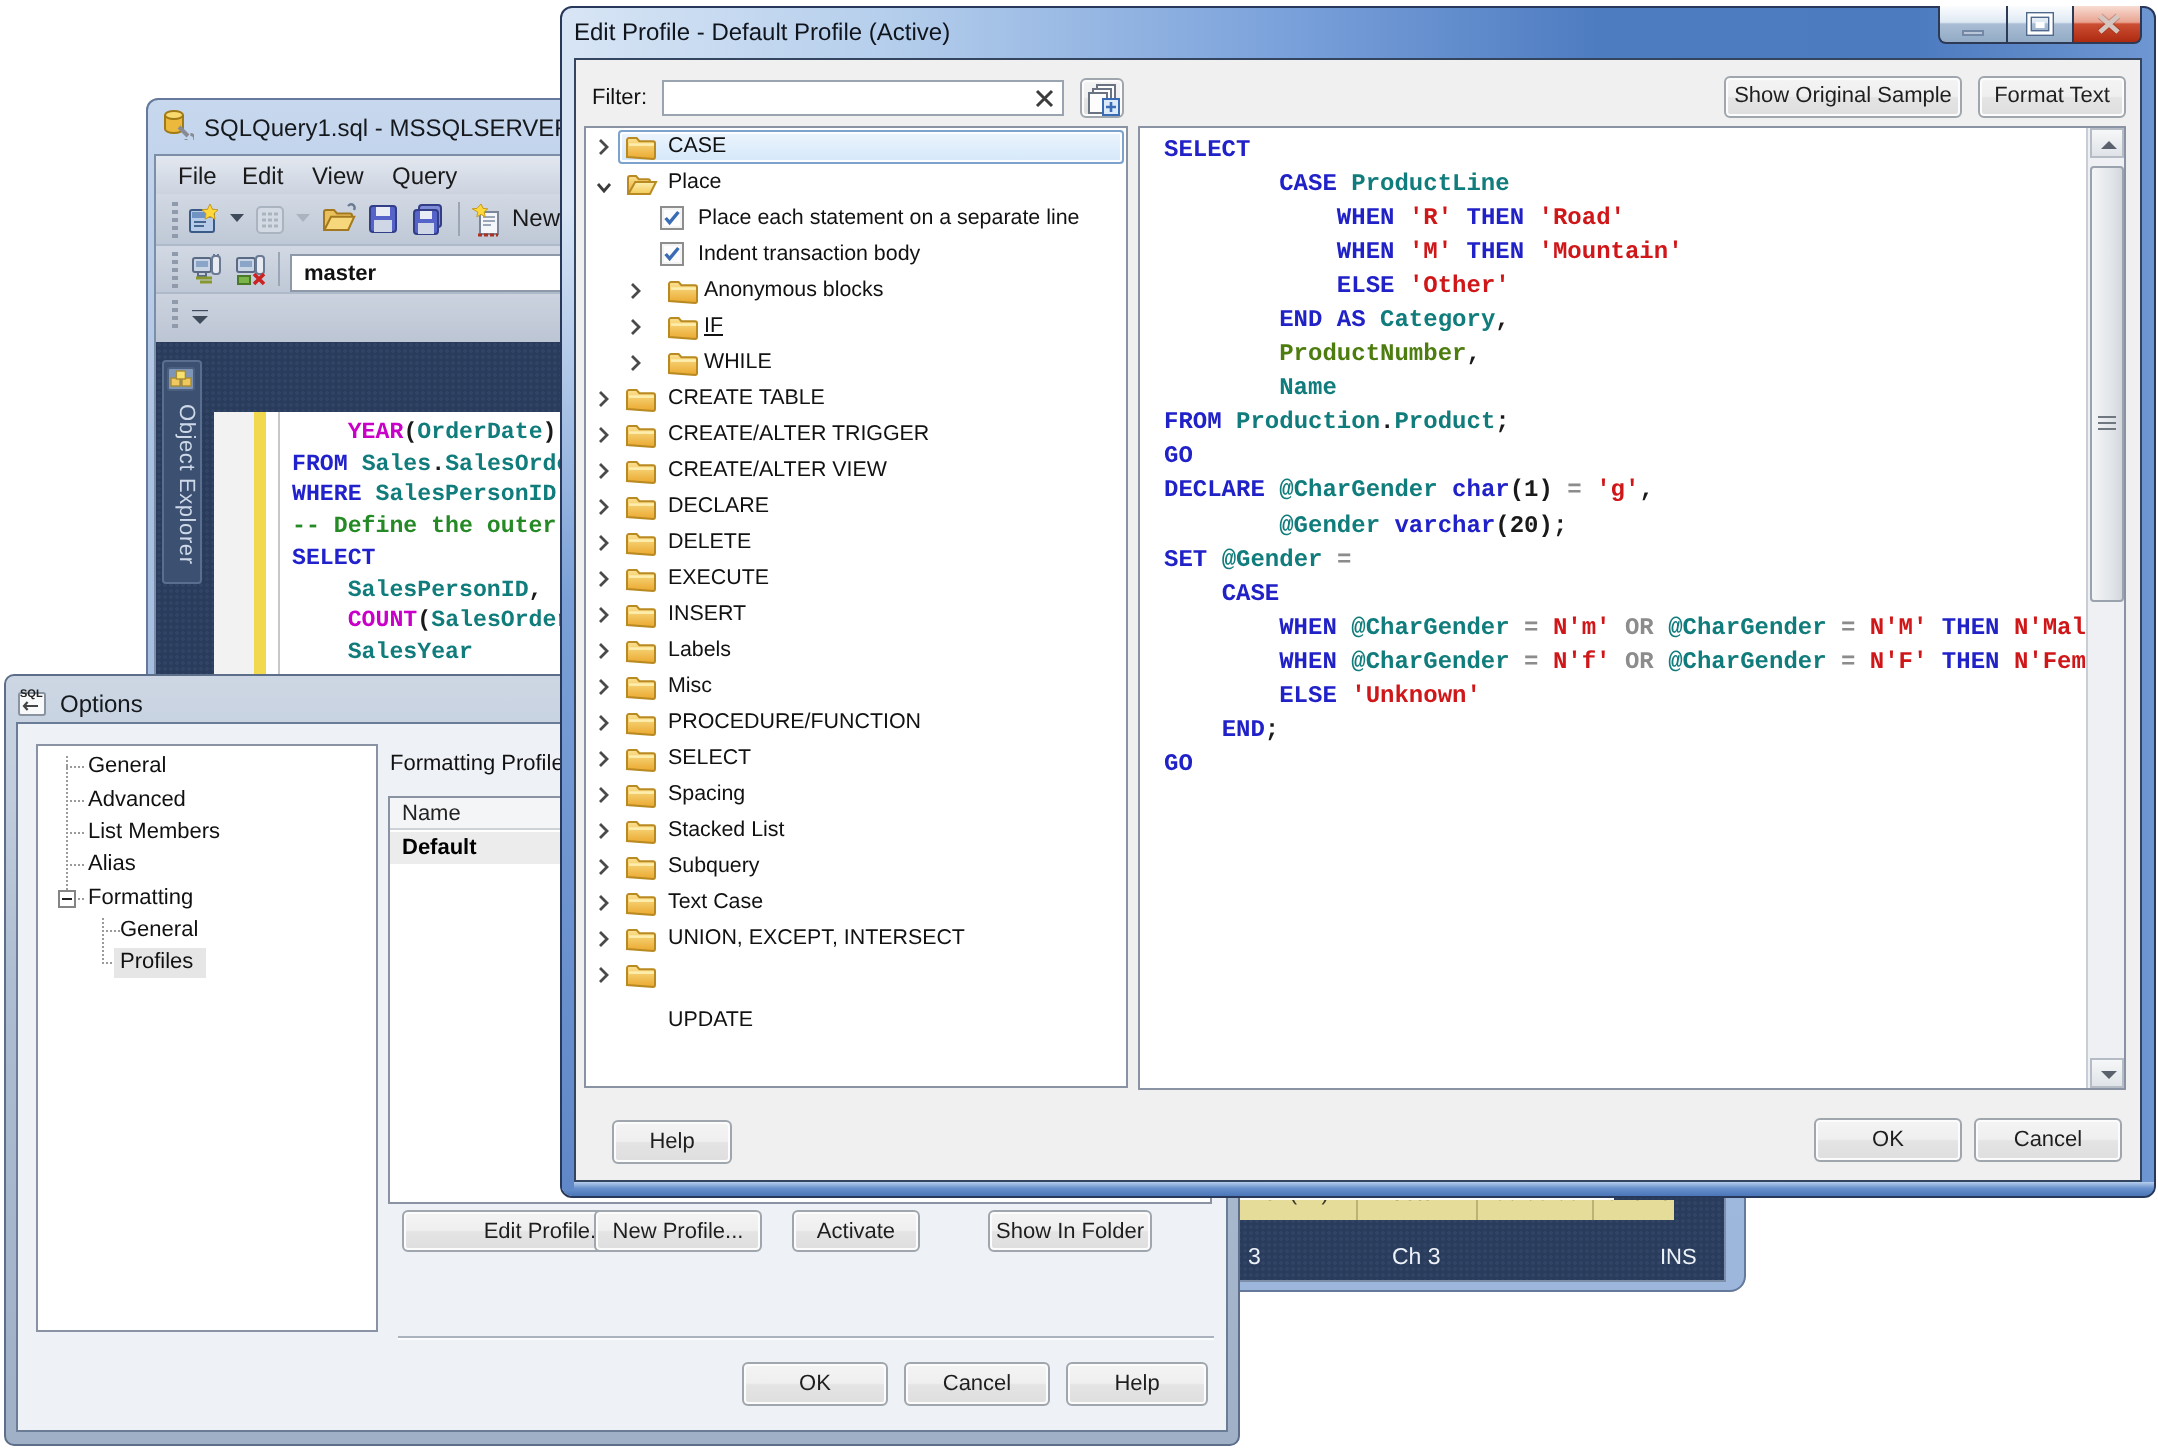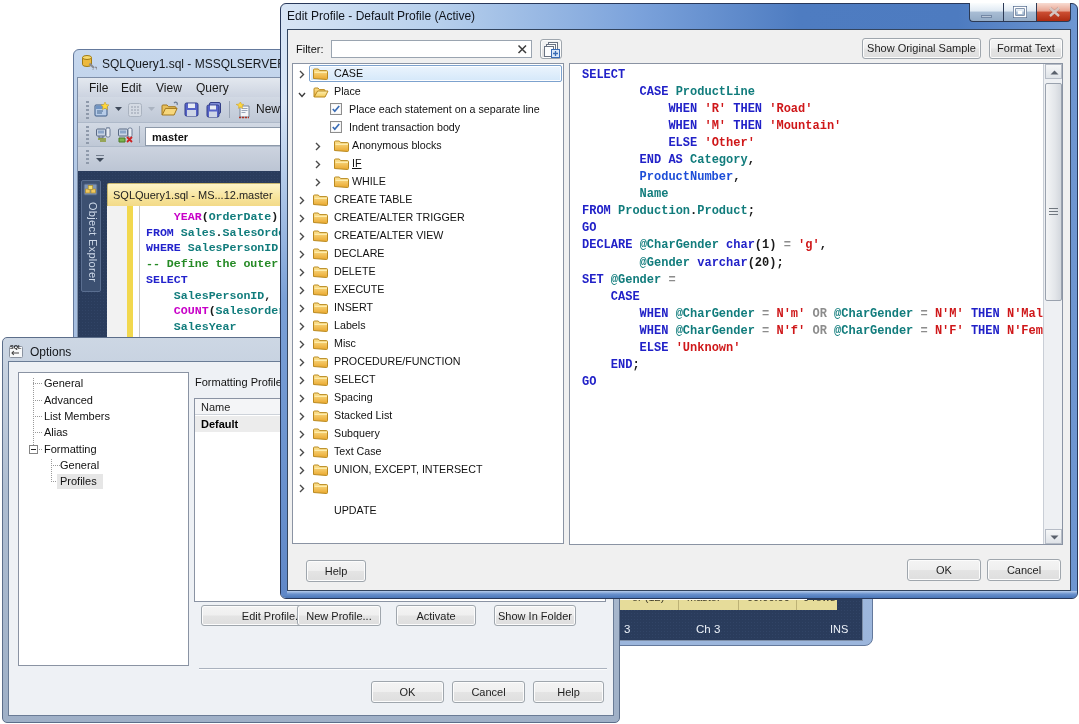--- a/index.html
+++ b/index.html
@@ -129,24 +129,20 @@
         <svg width="16" height="16">
           <rect x="1" y="2" width="13" height="11" rx="1" fill="#7e95b8" stroke="#4c5f7e"></rect>
           <rect x="2.5" y="7" width="4.5" height="4" fill="#f0c860" stroke="#a88a30" stroke-width=".7"></rect>
           <rect x="8" y="7" width="4.5" height="4" fill="#f0c860" stroke="#a88a30" stroke-width=".7"></rect>
           <rect x="5.2" y="3.5" width="4.5" height="4" fill="#f5e070" stroke="#a88a30" stroke-width=".7"></rect>
         </svg>
       </div>
       <div class="abs" style="left:5px;top:31px;width:16px;height:92px;color:#cdd8e8;font-size:11px;
            writing-mode:vertical-rl;letter-spacing:.3px;">Object Explorer</div>
 
-      <div class="abs" style="left:29px;top:12px;width:250px;height:23px;
-           background:linear-gradient(180deg,#fdf4c8,#f7e49c 60%,#f3da88);
-           border:1px solid #c9b871;border-bottom:none;border-radius:2px 2px 0 0;
-           font-size:11px;color:#222;padding:5px 0 0 5px;">SQLQuery1.sql - MS...12.master</div>
 
       <div class="abs" style="left:29px;top:35px;width:700px;height:394px;background:#fff;overflow:hidden;">
         <div class="abs" style="left:0;top:0;width:20px;height:100%;background:#f2f2f2;"></div>
         <div class="abs" style="left:20px;top:0;width:6px;height:100%;background:#f2d84e;"></div>
         <div class="abs" style="left:32px;top:0;width:1px;height:100%;background:#c8c8c8;"></div>
         <div class="abs mono" id="code1" style="left:39px;top:3px;width:600px;font-size:11.6px;
              font-weight:bold;line-height:15.7px;white-space:pre;">    <span style="color:#c800c8">YEAR</span><span style="color:#1a1a1a">(</span><span style="color:#117c7c">OrderDate</span><span style="color:#1a1a1a">)</span>
 <span style="color:#2222cc">FROM</span> <span style="color:#117c7c">Sales</span><span style="color:#1a1a1a">.</span><span style="color:#117c7c">SalesOrderHeader</span>
 <span style="color:#2222cc">WHERE</span> <span style="color:#117c7c">SalesPersonID</span>
 <span style="color:#258a25">-- Define the outer query</span>
@@ -217,21 +213,21 @@
     <div class="abs" style="left:185px;top:36px;width:412px;height:204px;background:#fff;
          border:1px solid #8a93a3;">
       <div class="abs" style="left:0;top:0;width:100%;height:16px;background:#f4f5f7;
            border-bottom:1px solid #cdd2d9;font-size:11px;color:#222;padding:2px 0 0 6px;">Name</div>
       <div class="abs" style="left:0;top:17px;width:100%;height:16px;background:#ececec;
            font-size:11px;color:#000;font-weight:bold;padding:2px 0 0 6px;">Default</div>
     </div>
 
     <div class="btn" style="left:192px;top:243px;width:107px;height:21px;padding-top:4px;padding-left:37px;">Edit Profile...</div>
     <div class="btn" style="left:288px;top:243px;width:84px;height:21px;padding-top:4px;">New Profile...</div>
-    <div class="btn" style="left:387px;top:243px;width:80px;height:21px;padding-top:4px;">Activate</div>
+    <div class="btn" style="left:387px;top:243px;width:64px;height:21px;padding-top:4px;">Activate</div>
     <div class="btn" style="left:485px;top:243px;width:82px;height:21px;padding-top:4px;">Show In Folder</div>
 
     <div class="abs" style="left:190px;top:306px;width:408px;height:1px;background:#aab2be;"></div>
     <div class="abs" style="left:190px;top:307px;width:408px;height:1px;background:#fbfcfd;"></div>
 
     <div class="btn" style="left:362px;top:319px;width:73px;height:22px;padding-top:4px;">OK</div>
     <div class="btn" style="left:443px;top:319px;width:73px;height:22px;padding-top:4px;">Cancel</div>
     <div class="btn" style="left:524px;top:319px;width:71px;height:22px;padding-top:4px;">Help</div>
   </div>
 </div>
@@ -703,21 +699,21 @@
 
     <div class="abs" style="left:281px;top:33px;width:494px;height:482px;background:#fff;
          border:1px solid #8a93a3;overflow:hidden;">
       <div class="abs mono" id="sqlprev" style="left:12px;top:3px;font-size:12px;font-weight:bold;
            line-height:17.05px;white-space:pre;width:600px;"><span style="color:#2121c8">SELECT</span>
         <span style="color:#2121c8">CASE</span> <span style="color:#117c7c">ProductLine</span>
             <span style="color:#2121c8">WHEN</span> <span style="color:#cf1719">'R'</span> <span style="color:#2121c8">THEN</span> <span style="color:#cf1719">'Road'</span>
             <span style="color:#2121c8">WHEN</span> <span style="color:#cf1719">'M'</span> <span style="color:#2121c8">THEN</span> <span style="color:#cf1719">'Mountain'</span>
             <span style="color:#2121c8">ELSE</span> <span style="color:#cf1719">'Other'</span>
         <span style="color:#2121c8">END AS</span> <span style="color:#117c7c">Category</span><span style="color:#1a1a1a">,</span>
-        <span style="color:#1d4ed8">ProductNumber</span><span style="color:#1a1a1a">,</span>
+        <span style="color:#4d7c0f">ProductNumber</span><span style="color:#1a1a1a">,</span>
         <span style="color:#117c7c">Name</span>
 <span style="color:#2121c8">FROM</span> <span style="color:#117c7c">Production</span><span style="color:#1a1a1a">.</span><span style="color:#117c7c">Product</span><span style="color:#1a1a1a">;</span>
 <span style="color:#2121c8">GO</span>
 <span style="color:#2121c8">DECLARE</span> <span style="color:#117c7c">@CharGender</span> <span style="color:#2121c8">char</span><span style="color:#1a1a1a">(1)</span> <span style="color:#8c8c8c">=</span> <span style="color:#cf1719">'g'</span><span style="color:#1a1a1a">,</span>
         <span style="color:#117c7c">@Gender</span> <span style="color:#2121c8">varchar</span><span style="color:#1a1a1a">(20);</span>
 <span style="color:#2121c8">SET</span> <span style="color:#117c7c">@Gender</span> <span style="color:#8c8c8c">=</span>
     <span style="color:#2121c8">CASE</span>
         <span style="color:#2121c8">WHEN</span> <span style="color:#117c7c">@CharGender</span> <span style="color:#8c8c8c">=</span> <span style="color:#cf1719">N'm'</span> <span style="color:#8c8c8c">OR</span> <span style="color:#117c7c">@CharGender</span> <span style="color:#8c8c8c">=</span> <span style="color:#cf1719">N'M'</span> <span style="color:#2121c8">THEN</span> <span style="color:#cf1719">N'Male'</span>
         <span style="color:#2121c8">WHEN</span> <span style="color:#117c7c">@CharGender</span> <span style="color:#8c8c8c">=</span> <span style="color:#cf1719">N'f'</span> <span style="color:#8c8c8c">OR</span> <span style="color:#117c7c">@CharGender</span> <span style="color:#8c8c8c">=</span> <span style="color:#cf1719">N'F'</span> <span style="color:#2121c8">THEN</span> <span style="color:#cf1719">N'Female'</span>
         <span style="color:#2121c8">ELSE</span> <span style="color:#cf1719">'Unknown'</span>

